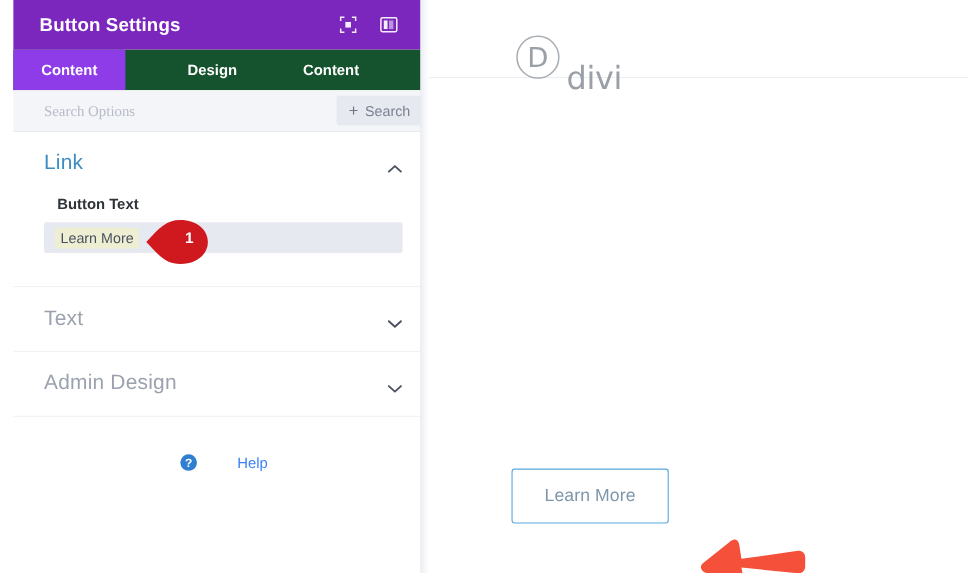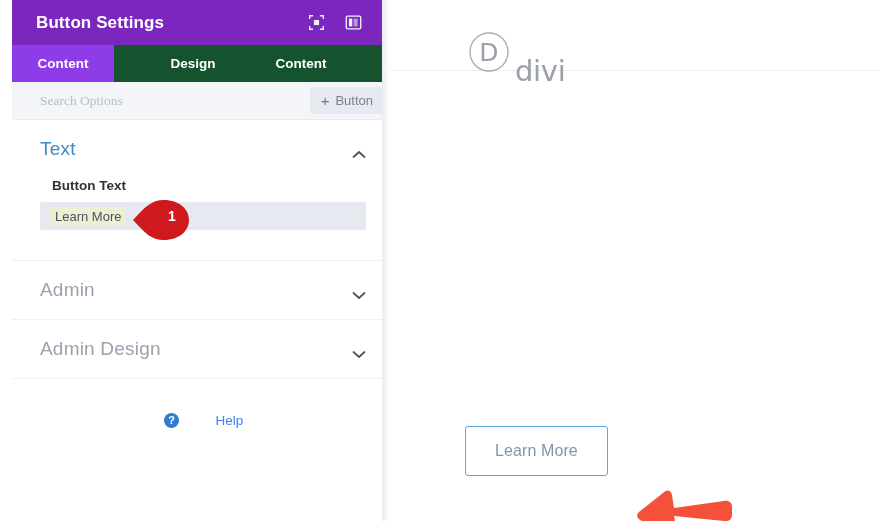--- a/index.html
+++ b/index.html
@@ -316,44 +316,44 @@
     <div class="tab-bar">
       <div class="tab t0 active">Content</div>
       <div class="tab t1">Design</div>
       <div class="tab t2">Content</div>
     </div>
 
     <div class="search-row">
       <input class="search-input" type="text" placeholder="Search Options" style="">
       <div class="filter-btn">
         <span class="filter-plus">+</span>
-        <span>Button</span>
+        <span>Search</span>
       </div>
     </div>
 
     <div class="section open">
       <div class="section-head">
-        <div class="section-title">Text</div>
+        <div class="section-title">Link</div>
         <span class="chev">
           <svg viewBox="0 0 14 9" width="14" height="9">
             <path d="M1.5 7 L7 2 L12.5 7" fill="none" stroke="#4a5160" stroke-width="1.7" stroke-linecap="round" stroke-linejoin="round"></path>
           </svg>
         </span>
       </div>
       <div class="section-body">
         <div class="field-label">Button Text</div>
         <div class="text-input-wrap">
           <span class="text-input-value">Learn More</span>
         </div>
       </div>
     </div>
 
     <div class="section closed">
       <div class="section-head">
-        <div class="section-title">Admin</div>
+        <div class="section-title">Text</div>
         <span class="chev">
           <svg viewBox="0 0 14 9" width="14" height="9">
             <path d="M1.5 2 L7 7 L12.5 2" fill="none" stroke="#4a5160" stroke-width="1.7" stroke-linecap="round" stroke-linejoin="round"></path>
           </svg>
         </span>
       </div>
     </div>
 
     <div class="section closed">
       <div class="section-head">

